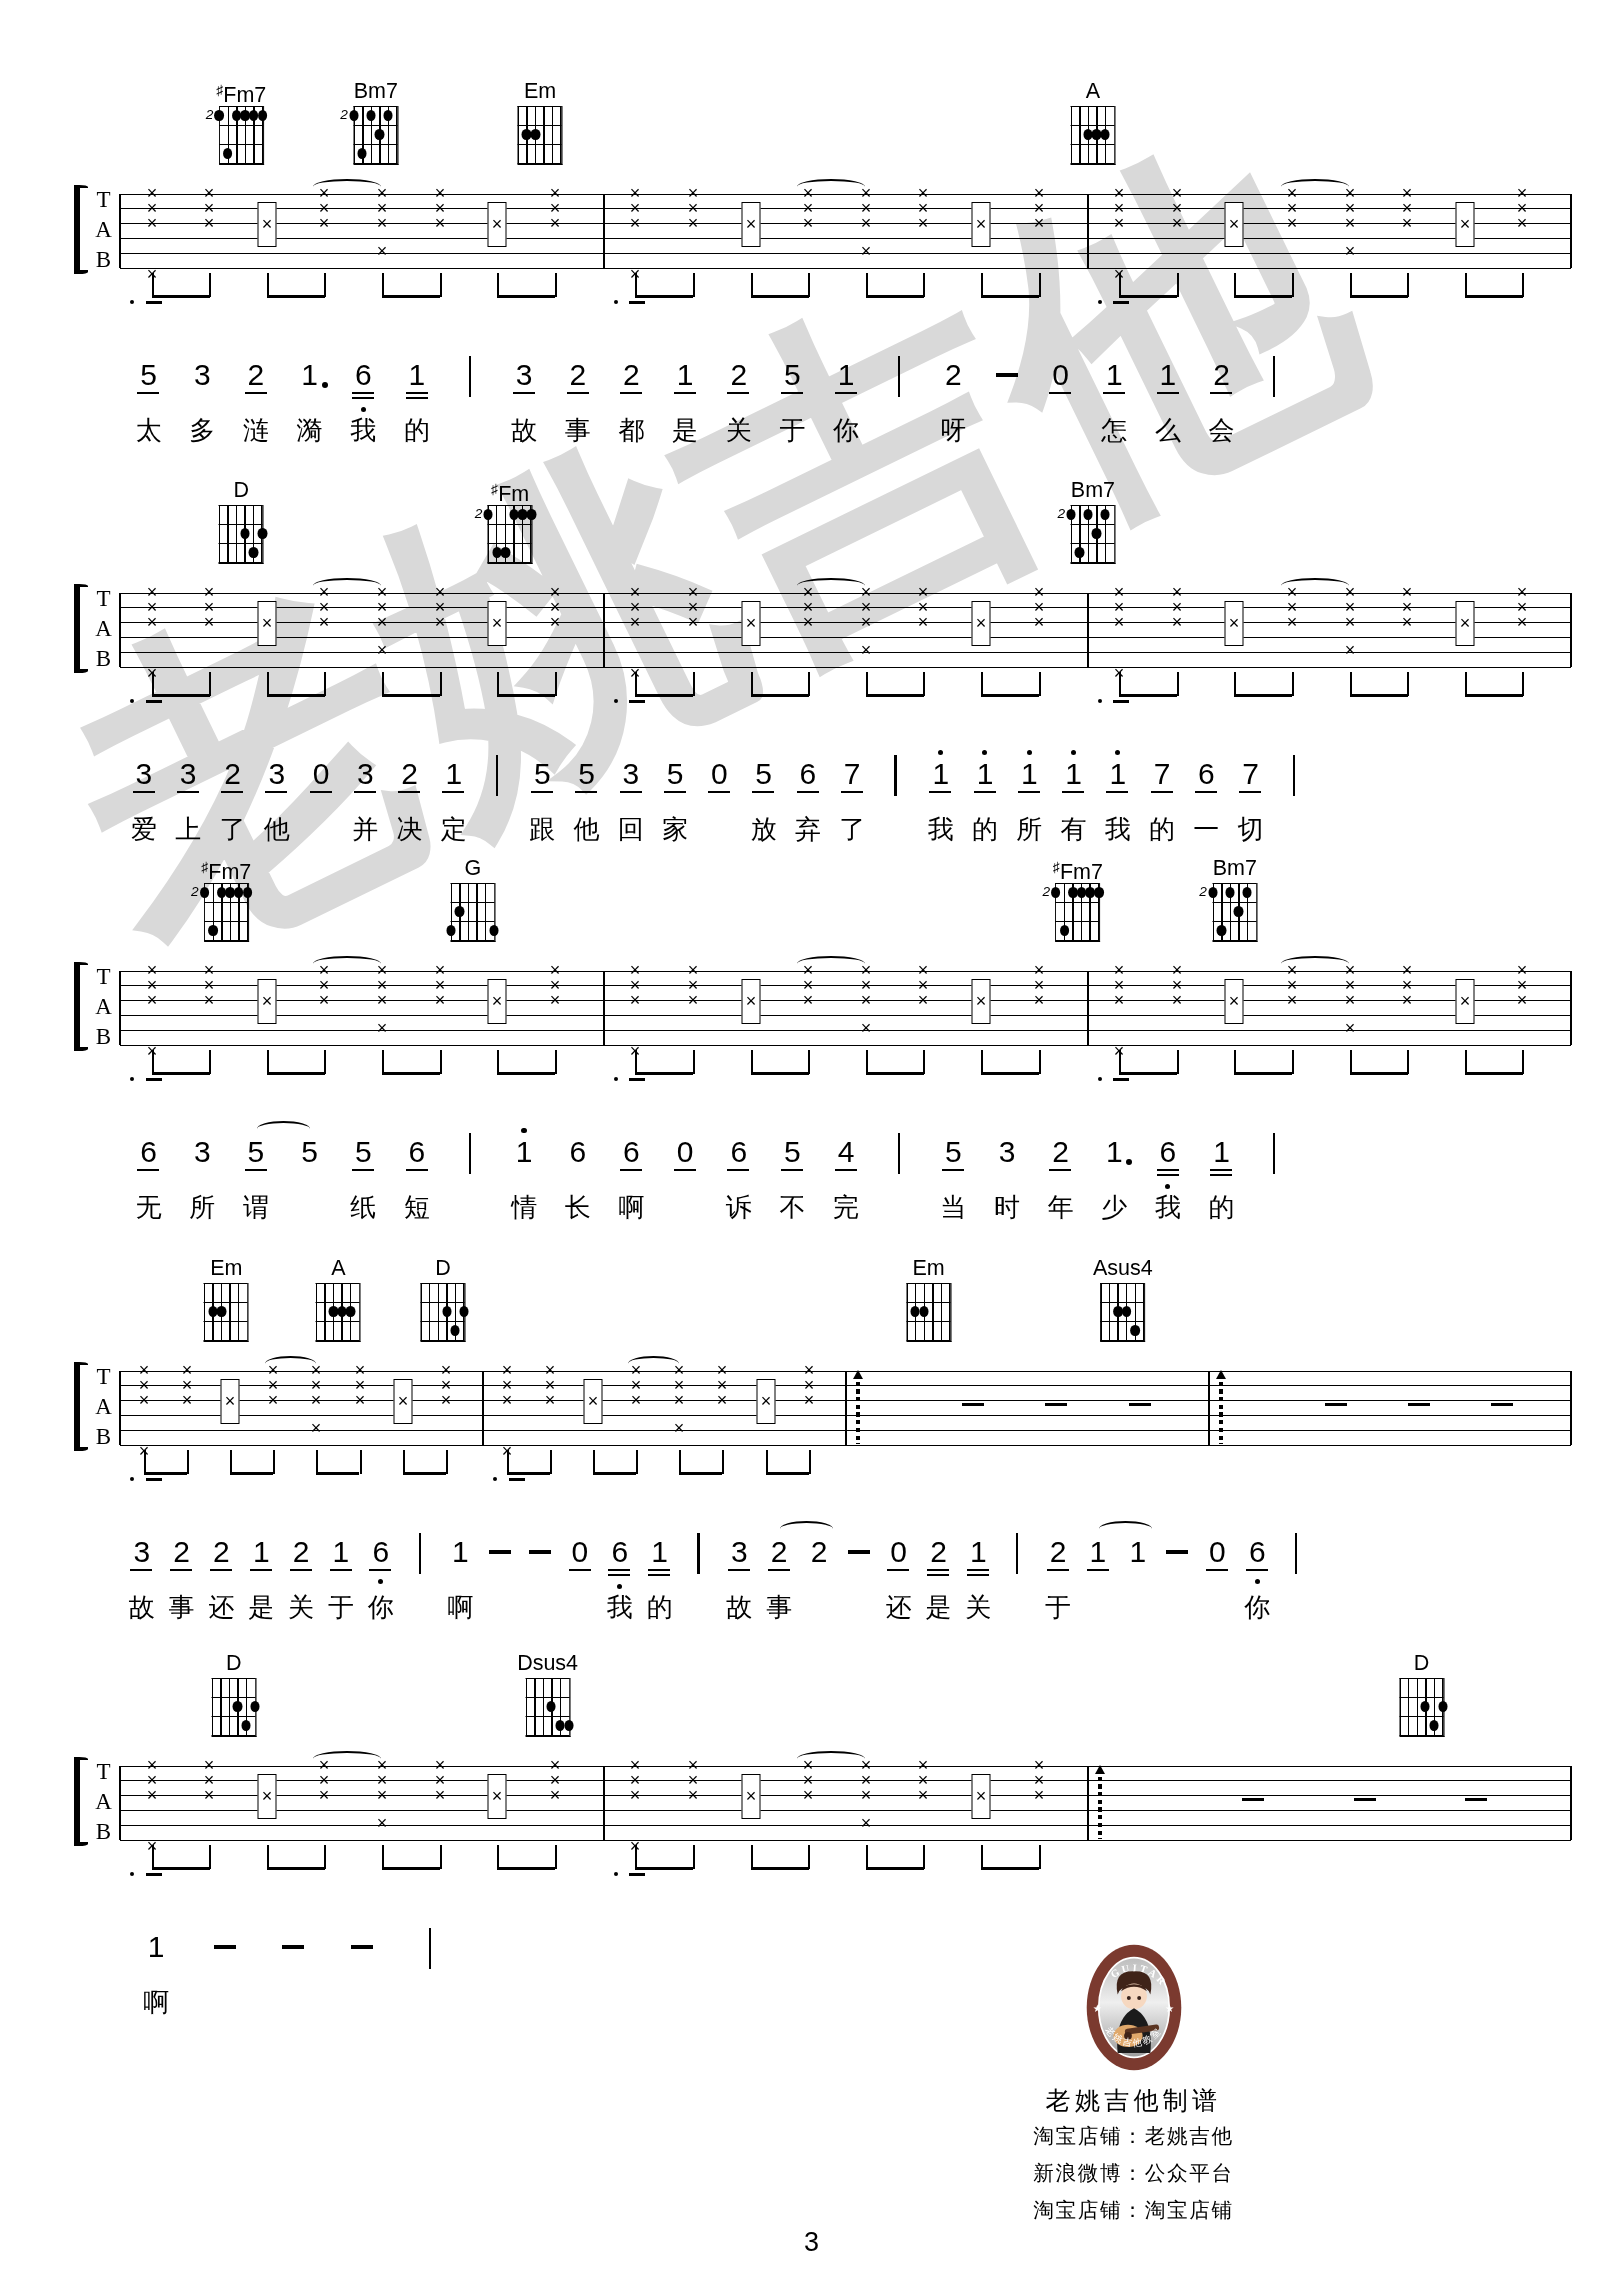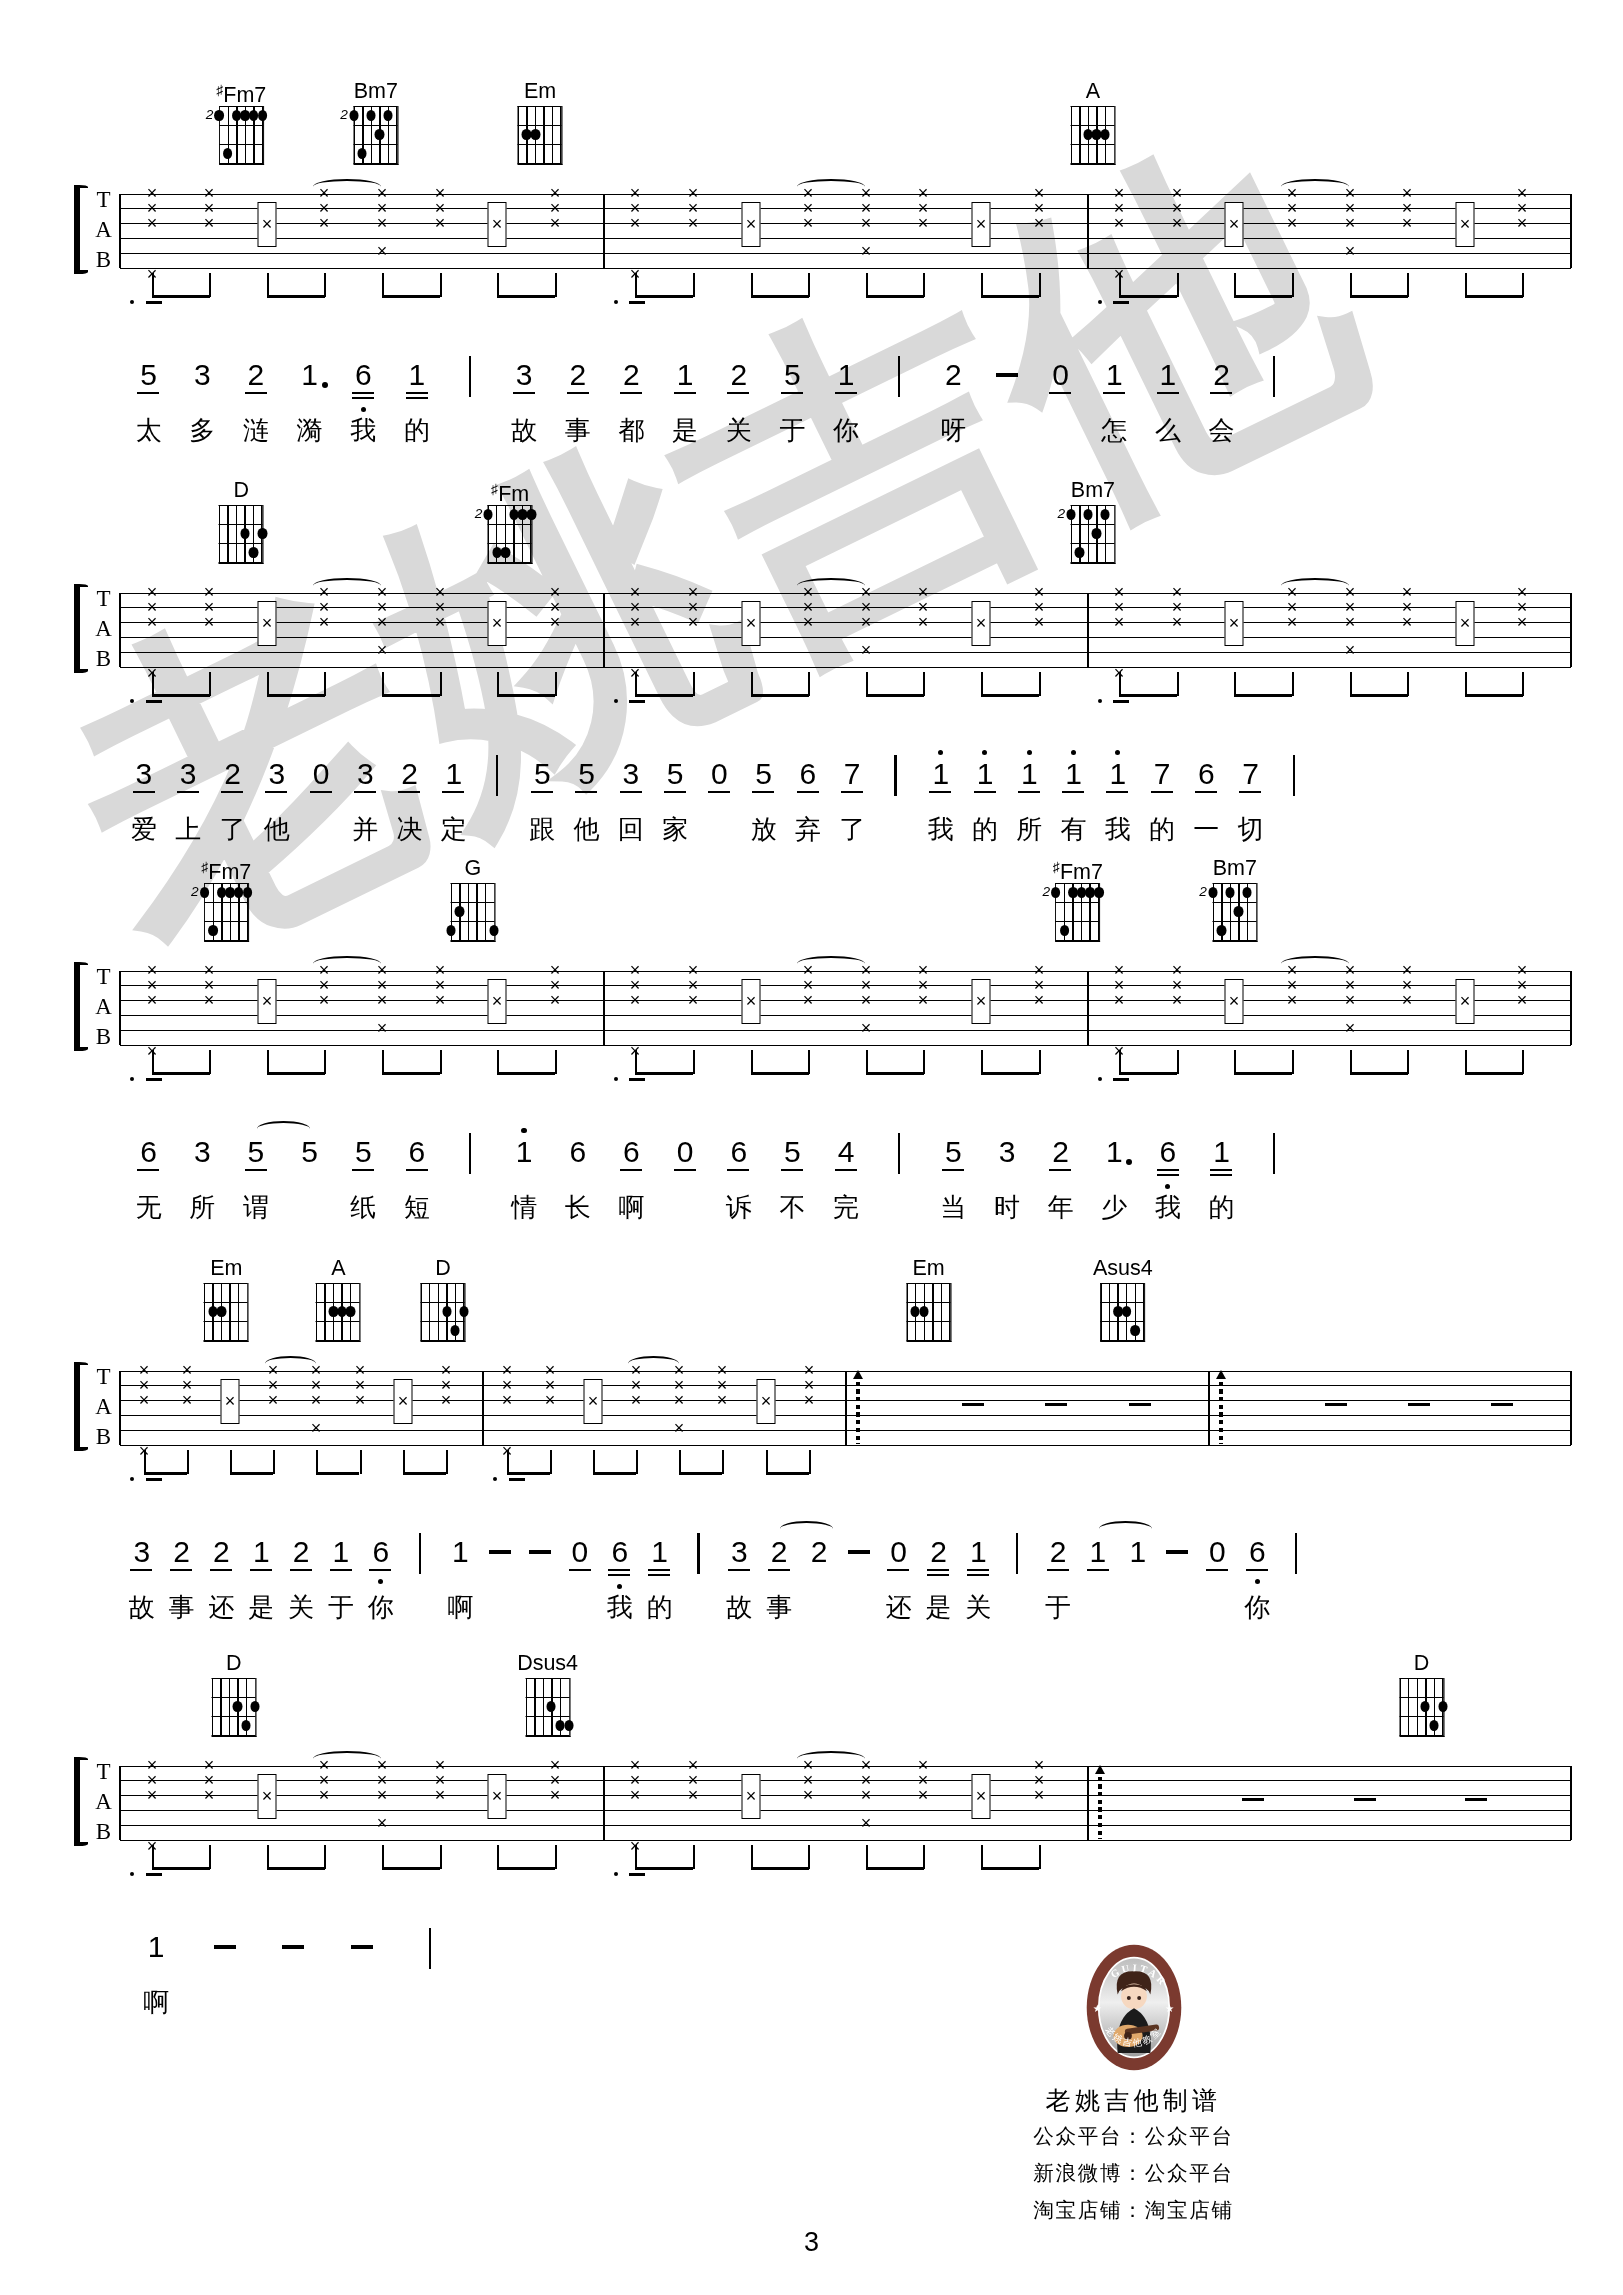--- a/index.html
+++ b/index.html
@@ -1432,20 +1432,20 @@
     <ellipse cx="50" cy="108" rx="17" ry="13" fill="#dfa86b"></ellipse>
     <rect x="46" y="100" width="40" height="7" rx="3" transform="rotate(-8 46 100)" fill="#5a3421"></rect>
     <circle cx="50" cy="108" r="4.5" fill="#3f2318"></circle>
     <path id="arcBot" d="M 20,96 A 44,52 0 0 0 94,96" fill="none"></path>
     <text font-size="11" fill="#ffffff" letter-spacing="2">
       <textPath href="#arcBot" startOffset="6">老姚吉他教室</textPath>
     </text>
   </svg>
   <div class="credit">老姚吉他制谱</div>
   <div id="footer-lines">
-      <div class="footer-line">公众平台：公众平台</div>
+      <div class="footer-line">淘宝店铺：老姚吉他</div>
       <div class="footer-line">新浪微博：公众平台</div>
       <div class="footer-line">淘宝店铺：淘宝店铺</div>
     </div>
 </div>
 
 <div class="pagenum">3</div>
 
 
 </body></html>

